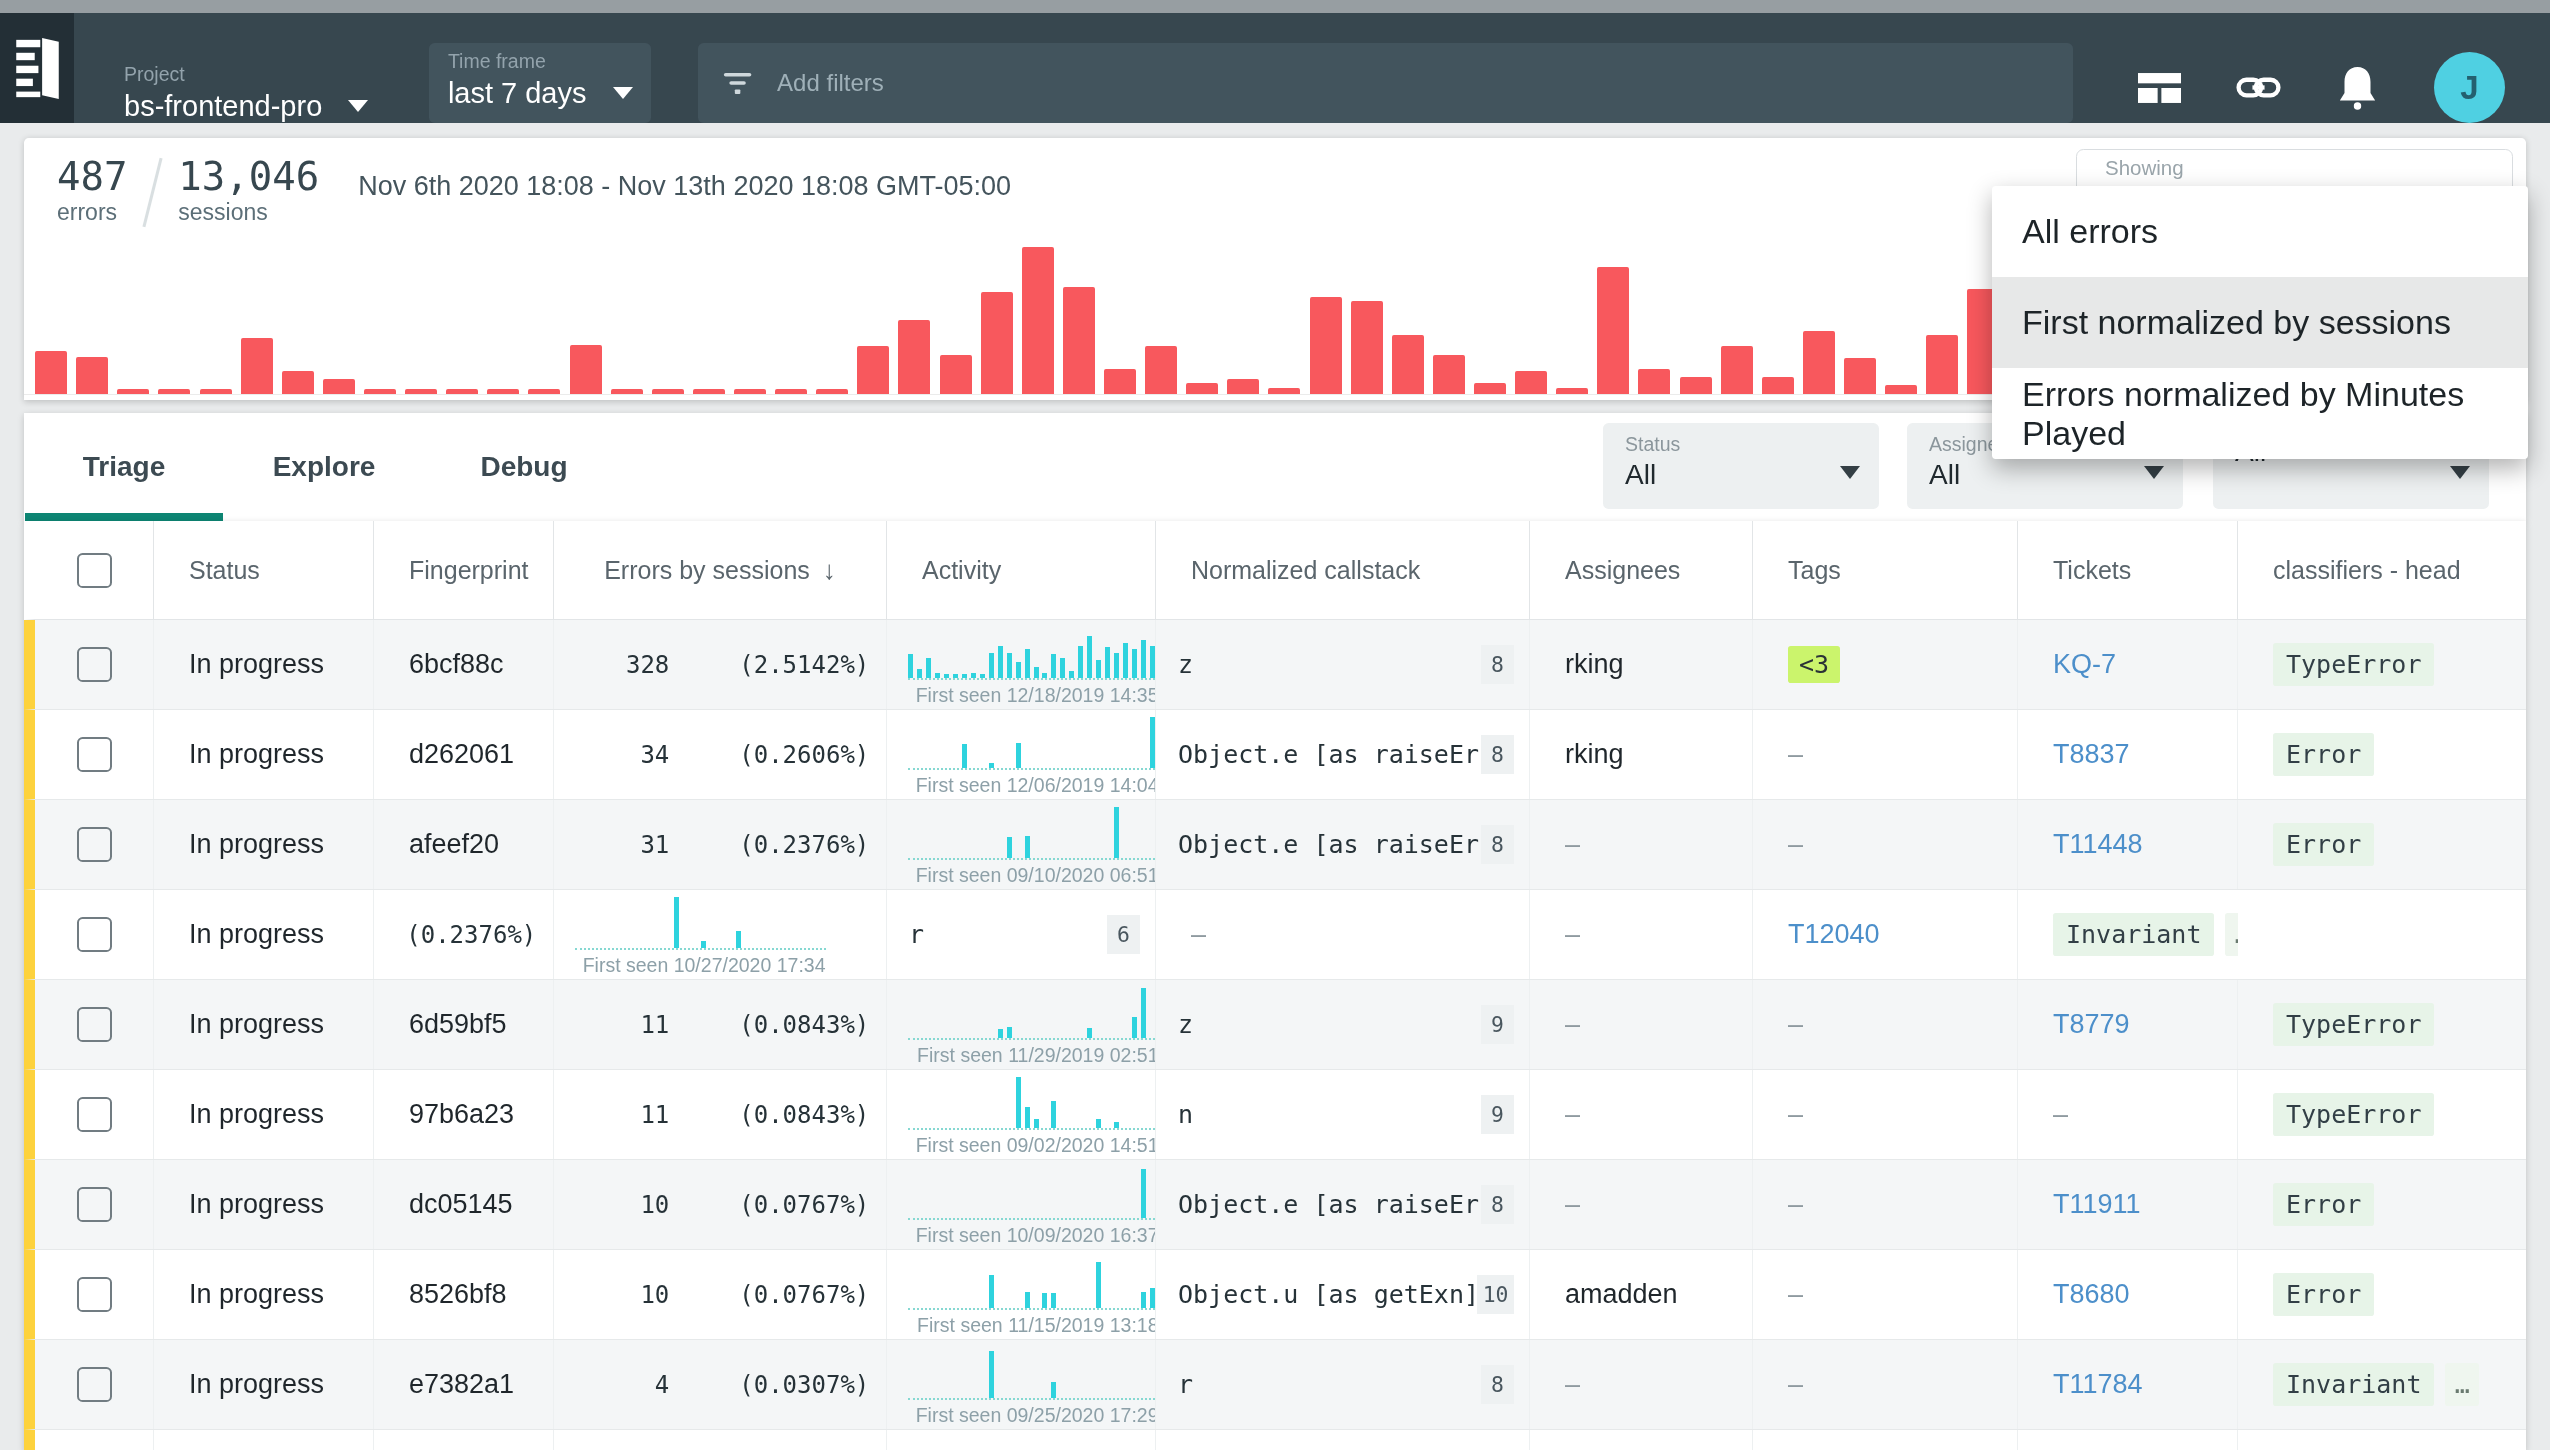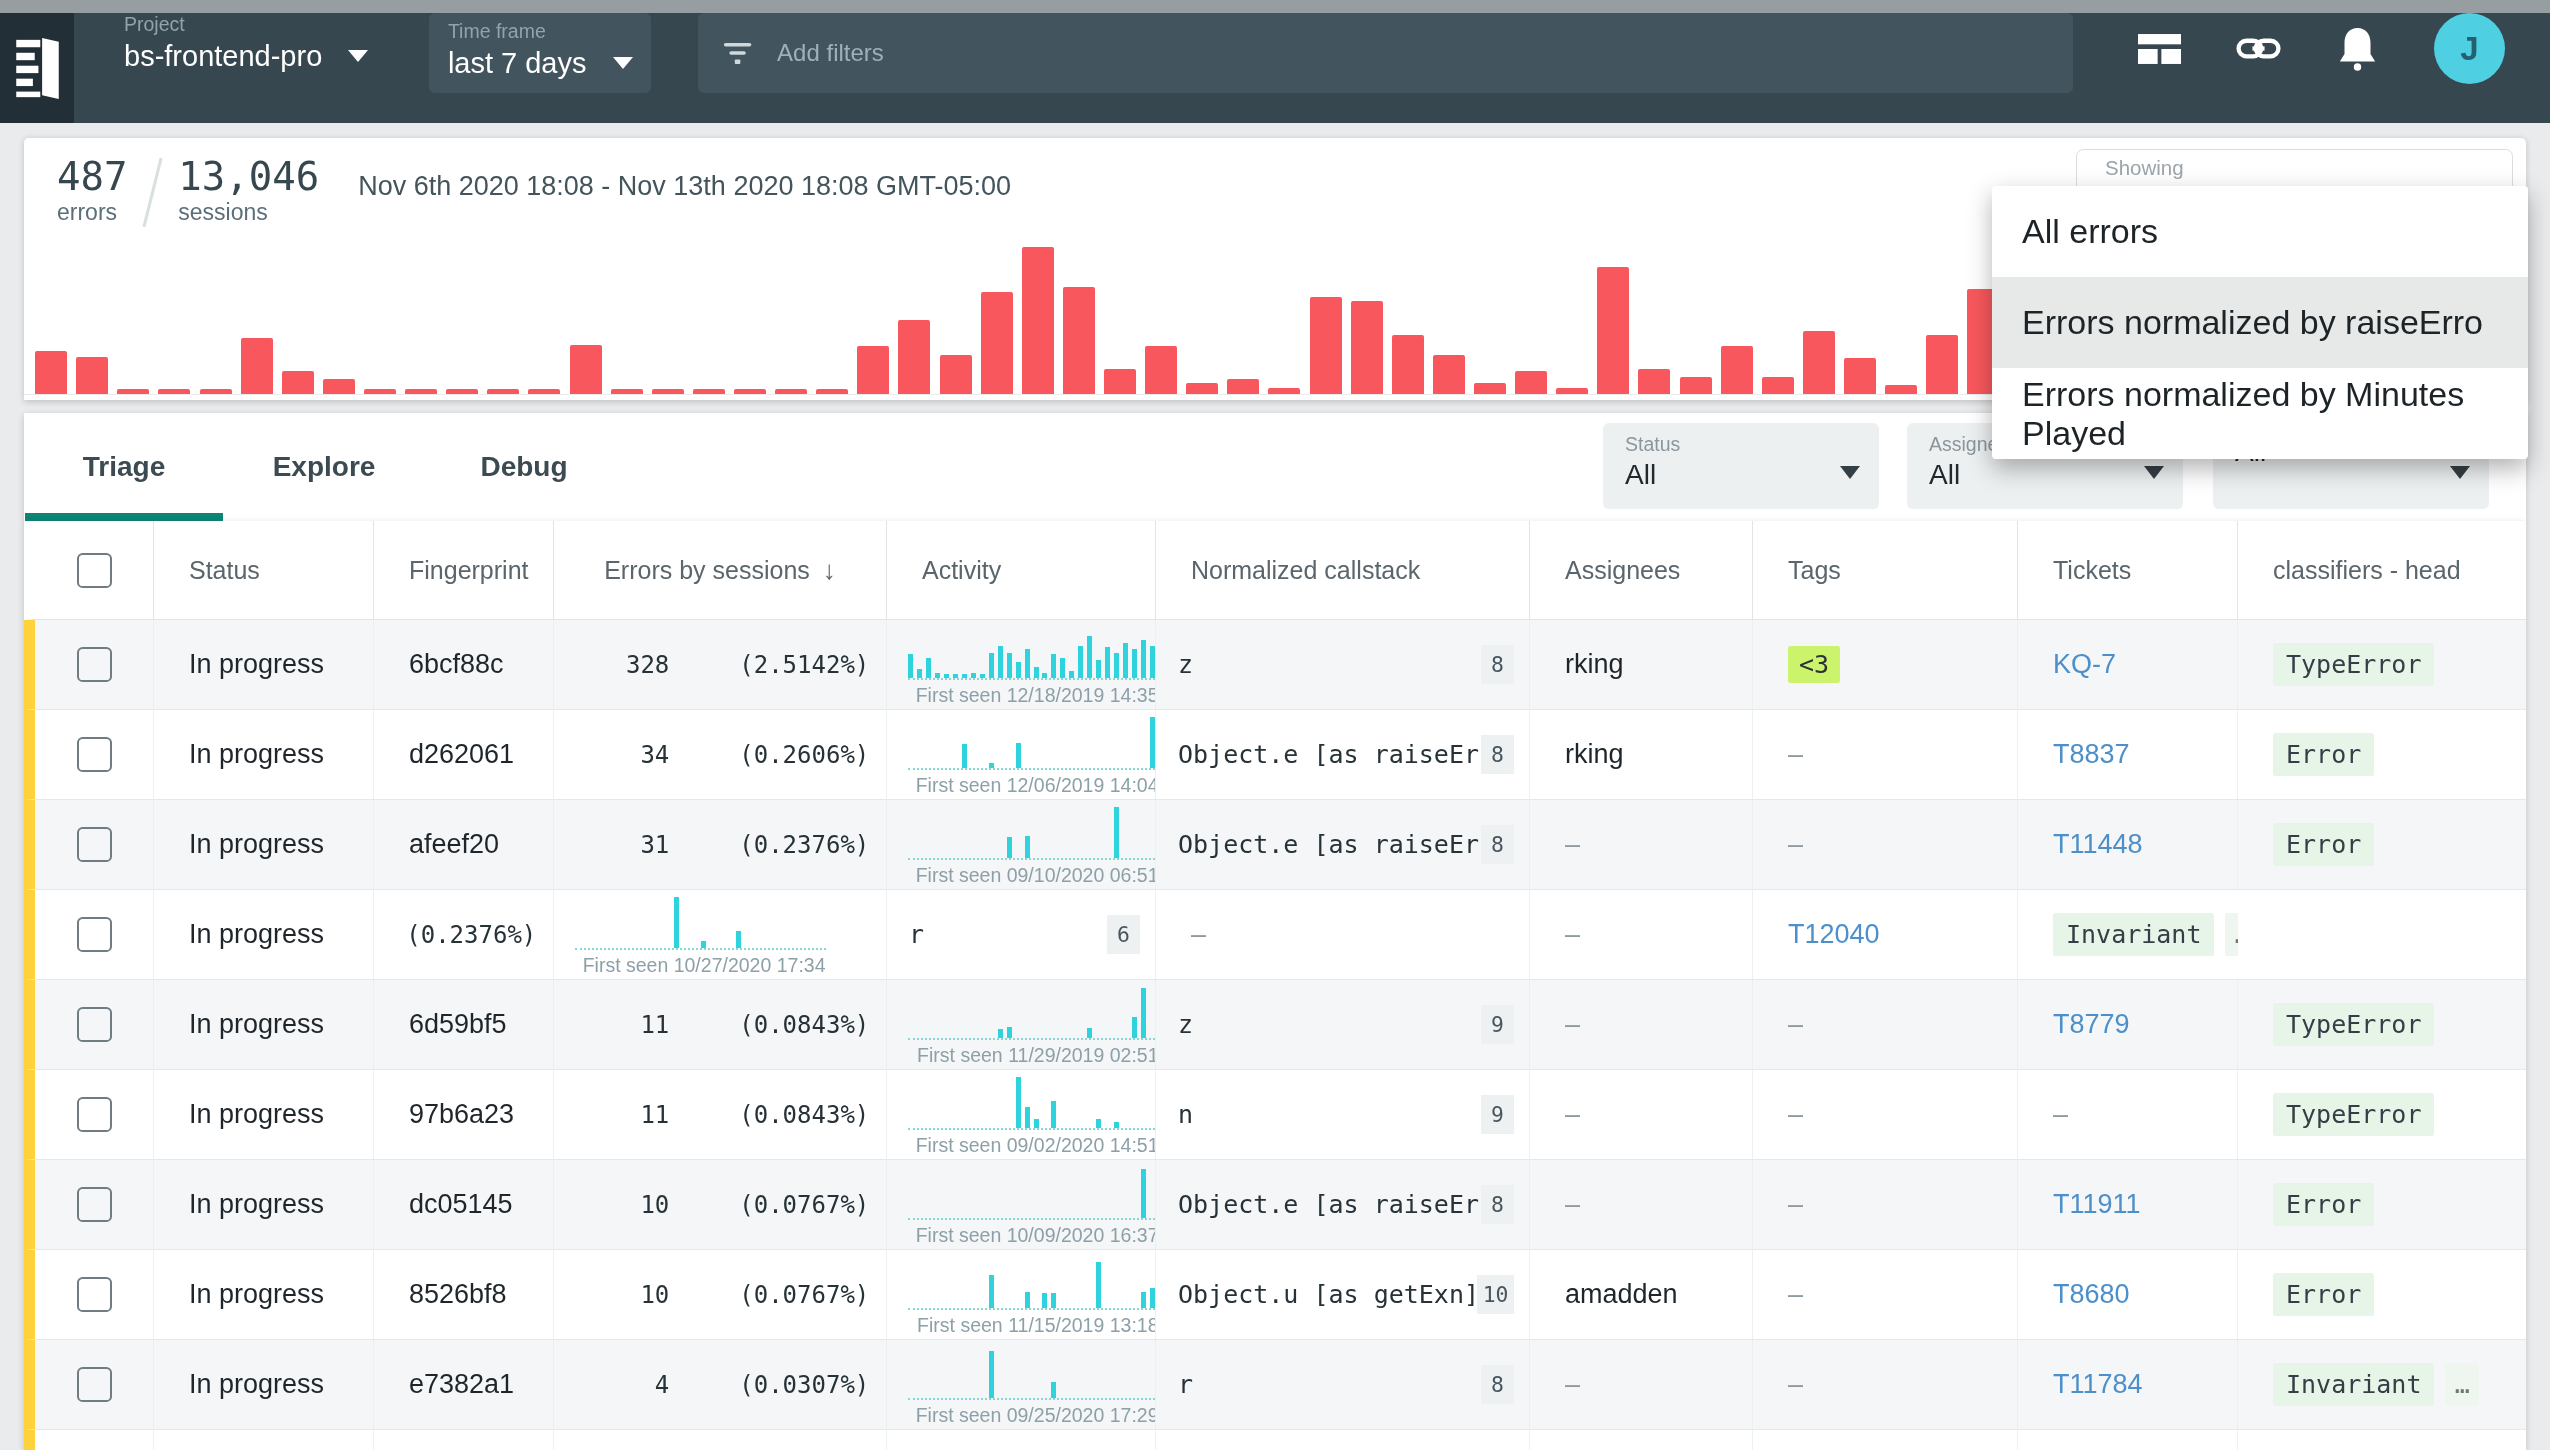--- a/index.html
+++ b/index.html
@@ -2,21 +2,21 @@
 <html style="font-size:15px"><head>
 <meta charset="utf-8">
 <style>
   * { margin:0; padding:0; box-sizing:border-box; }
   html,body { width:2550px; height:1451px; overflow:hidden; }
   body { background:#e9ebec; font-family:"Liberation Sans", sans-serif; position:relative; }
   .mono { font-family:"DejaVu Sans Mono", monospace; }
 
   
   .topstrip { position:absolute; top:0; left:0; width:100%; height:13px; background:#979ea2; }
-  header { position:absolute; top:13px; left:0; width:100%; height:110px; background:#37474f; display:flex; align-items:flex-start; }
+  header { position:absolute; top:13px; left:0; width:100%; height:110px; background:#37474f; display:flex; align-items:flex-end; }
   .logo { width:74px; height:110px; background:#232f36; display:flex; align-items:center; justify-content:center; flex:none; cursor:pointer; }
   .proj { margin-left:50px; flex:none; cursor:pointer; }
   .lbl-sm { font-size:19.5px; color:#93a3ac; display:block; }
   .valrow { display:flex; align-items:center; gap:26px; margin-top:3.7px; }
   .valrow .val { font-size:29px; color:#ffffff; }
   .caret { width:0; height:0; border:10.2px solid transparent; border-top:12px solid #ffffff; margin-top:9.3px; }
   .tfbox { margin-left:61px; background:#42545d; border-radius:5.6px; height:80px; padding:7.4px 18.6px 0 18.6px; flex:none; cursor:pointer; min-width:221px; }
   .filterbox { margin-left:47px; width:1375px; height:80px; background:#42545d; border-radius:5.6px; display:flex; align-items:center; padding-left:24px; flex:none; cursor:text; }
   .filterbox .ph { font-size:24px; color:#9fb0b8; margin-left:22px; }
   .hicons { margin-left:auto; margin-right:45px; display:flex; align-items:center; gap:54px; }
@@ -719,16 +719,16 @@
         <div class="tcell"></div>
         <div class="tcell"></div>
         <div class="tcell"></div>
         <div class="tcell"></div>
       </div>
     </div>
 </section>
 
 <div class="dropdown">
     <div class="menu-item">All errors</div>
-    <div class="menu-item sel">Errors normalized by raiseErro</div>
+    <div class="menu-item sel">First normalized by sessions</div>
     <div class="menu-item">Errors normalized by Minutes Played</div>
   </div>
 
 
 </body></html>

